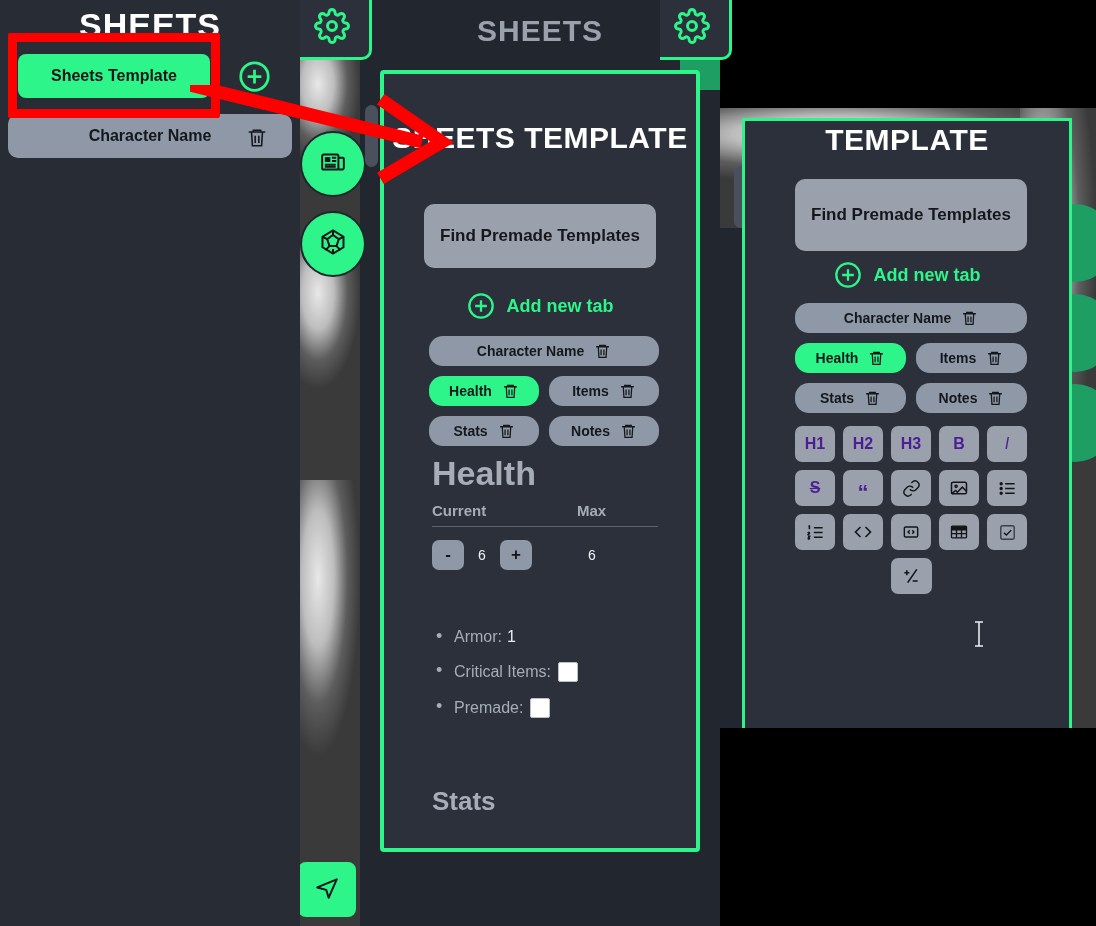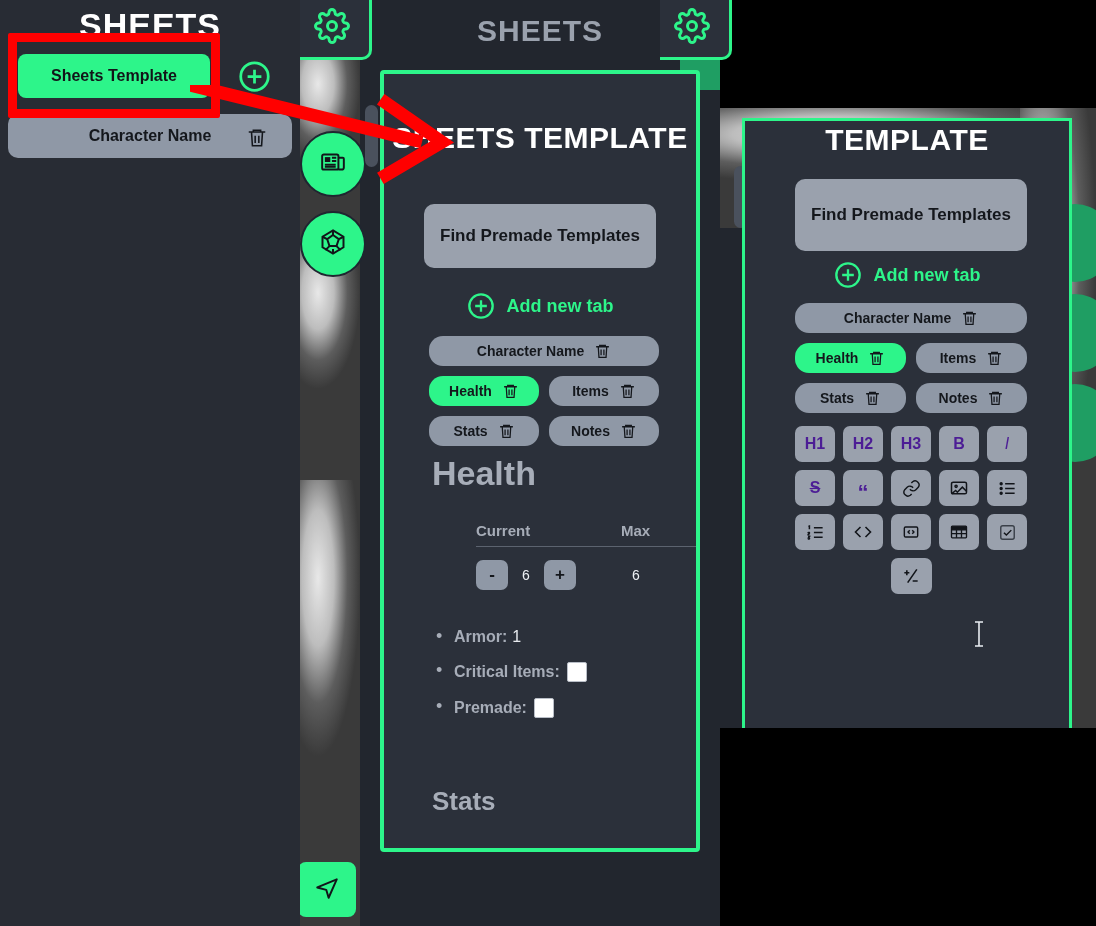--- a/index.html
+++ b/index.html
@@ -127,21 +127,21 @@
 
   #mid-tabs { position:absolute; left:45px; top:262px; width:230px; }
   #mid-tabs .row { display:flex; gap:10px; margin-bottom:10px; }
   #mid-tabs .tab-pill { height:30px; font-size:14px; }
   #mid-tabs .full { width:100%; }
   #mid-tabs .half { width:110px; }
 
   #mid-health-h {
     position:absolute; left:48px; top:380px; font-size:34px;
   }
-  #mid-table { position:absolute; left:48px; top:448px; width:226px;margin-left:44px; }
+  #mid-table { position:absolute; left:48px; top:428px; width:226px; }
   #mid-table .hdr {
     display:flex; color:#a7adb8; font-size:15px; font-weight:bold;
     padding-bottom:7px; border-bottom:1px solid #5c636f;
   }
   #mid-table .hdr .c1 { width:145px; }
   #mid-table .body { display:flex; align-items:center; margin-top:13px; }
   .step-btn {
     width:32px; height:30px; background:#8f98a6; color:#14171c;
     border-radius:7px; font-weight:bold; display:flex;
     align-items:center; justify-content:center; font-size:17px;
@@ -150,21 +150,21 @@
   #mid-table .max-val { margin-left:56px; color:#eceff3; font-size:14px; }
 
   #mid-bullets { position:absolute; left:48px; top:554px; width:240px; }
   #mid-bullets li {
     list-style:none; position:relative; padding-left:22px; margin-bottom:16px;
     font-size:16px; color:#a7adb8; display:flex; align-items:center;
   }
   #mid-bullets li::before {
     content:"•"; position:absolute; left:4px; top:-2px; font-size:18px; color:#a7adb8;
   }
-  #mid-bullets .k { font-weight:bold; }
+  #mid-bullets .k { font-weight:normal; }
   #mid-bullets .v { font-weight:normal; color:#e7eaee; margin-left:5px; }
   .md-check {
     width:20px; height:20px; background:#fff; border:1px solid #b9bec7;
     border-radius:2px; display:inline-block; margin-left:7px; flex:none;
   }
   #mid-scars { position:absolute; left:48px; top:712px; font-size:26px; }
 
   #mid-send {
     position:absolute; left:-2px; top:862px; width:58px; height:55px;
     background:#2df58a; border-radius:8px; display:flex;

